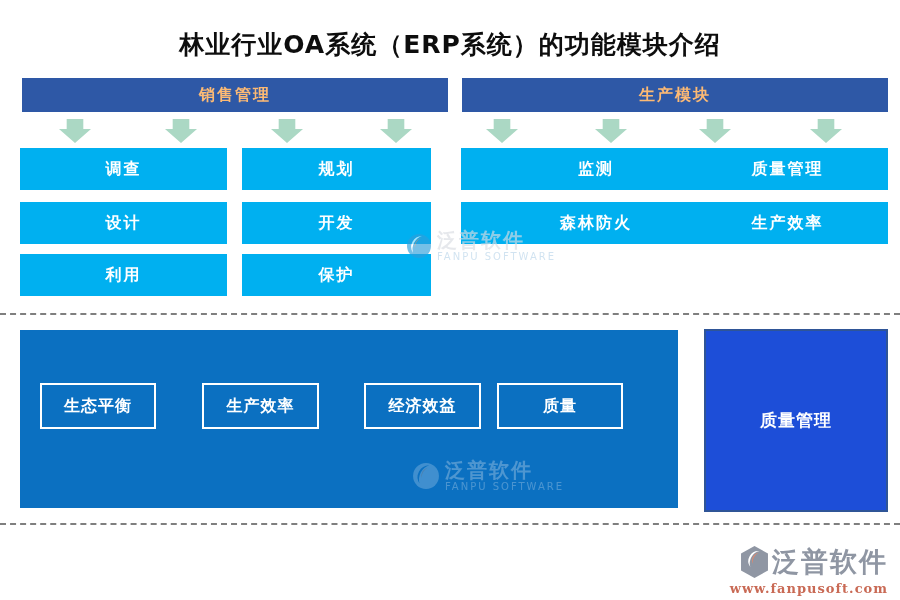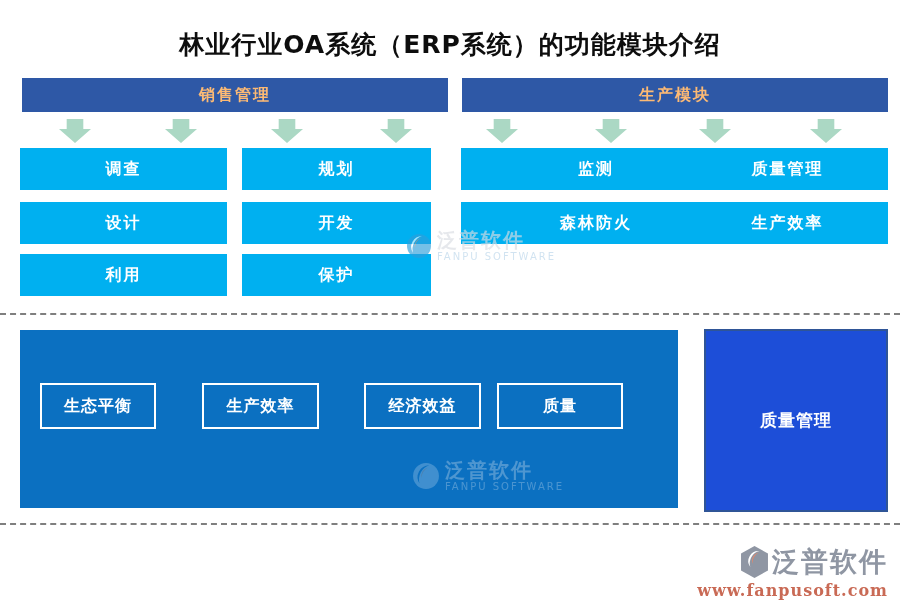--- a/index.html
+++ b/index.html
@@ -61,21 +61,21 @@
   .wm-sub   { font-size:10px;  color:#b9d5ea; letter-spacing:2px; margin-top:2px; }
   .wm-bot .wm-brand { color:#e8edf4; }
   .wm-bot .wm-sub   { color:#dce9f5; }
   .footer {
     position:absolute; right:12px; top:544px; display:flex; flex-direction:column;
     align-items:flex-end;
   }
   .f-row { display:flex; align-items:center; gap:4px; }
   .f-brand { font-size:27px; font-weight:bold; color:#8f96a3; letter-spacing:2px; }
   .f-url {
-    font-size:16px; font-weight:bold; color:#c96a55; letter-spacing:1px;
+    font-size:13px; font-weight:bold; color:#c96a55; letter-spacing:1px;
     font-family:"DejaVu Serif","Liberation Serif",serif; margin-top:1px;
   }
 </style>
 </head>
 <body>
 
 <div class="page">
 
   <div class="title">林业行业OA系统（ERP系统）的功能模块介绍</div>
 

